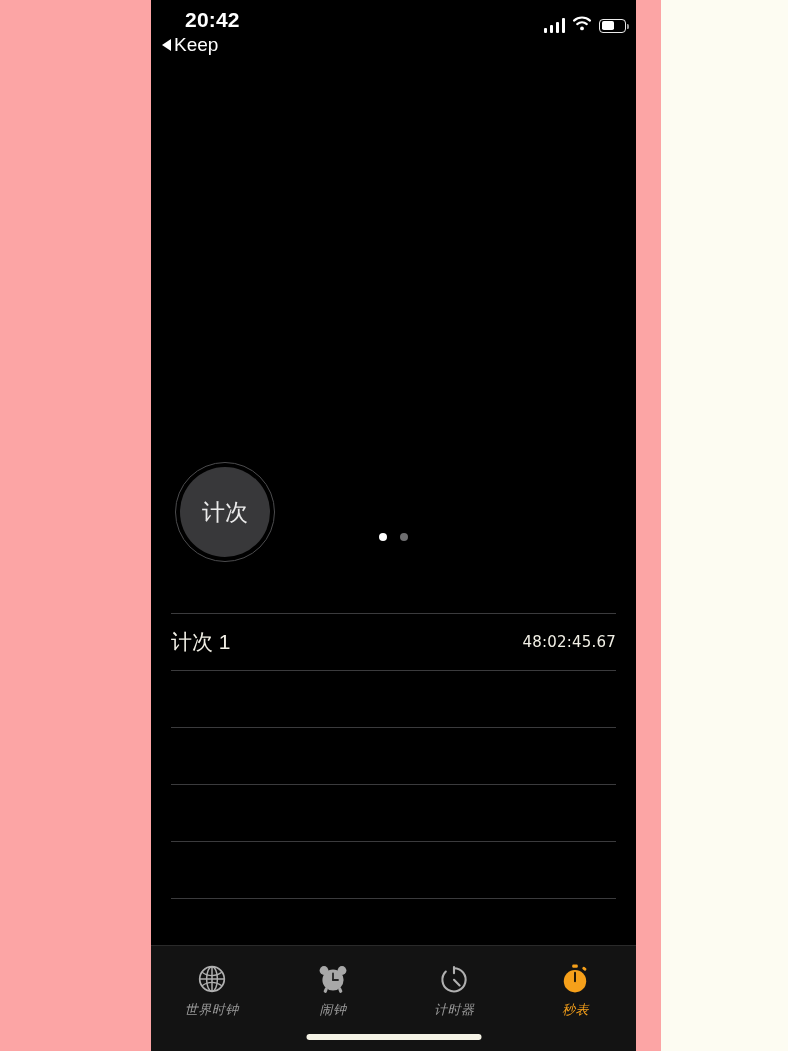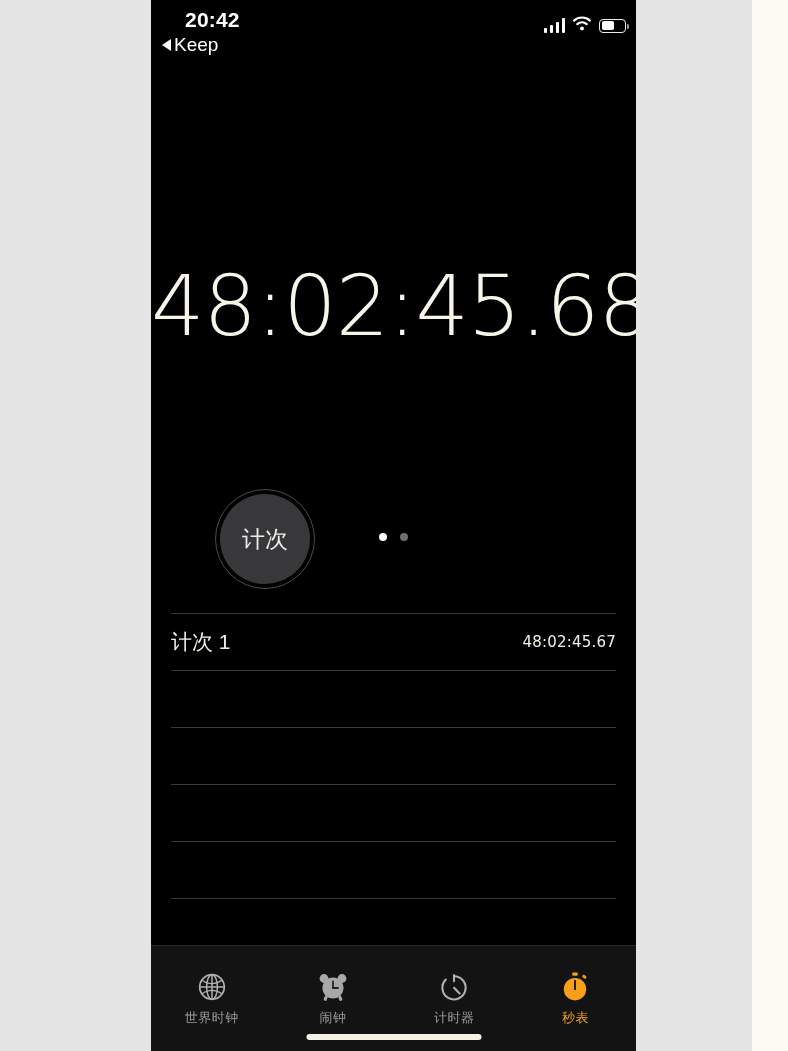--- a/index.html
+++ b/index.html
@@ -7,23 +7,23 @@
     padding: 0;
     background: #fdfcf2;
     width: 788px;
     height: 1051px;
     overflow: hidden;
     font-family: "Liberation Sans", "DejaVu Sans", sans-serif;
   }
 
   #page {
     position: relative;
-    width: 752px;
+    width: 661px;
     height: 1051px;
-    background: #e5e5e5;
+    background: #fca5a5;
   }
 
   
   #phone-screen {
     position: absolute;
     left: 151px;
     top: 0;
     width: 485px;
     height: 1051px;
     background: #000000;
@@ -129,24 +129,23 @@
     font-weight: 100;
     font-family: "DejaVu Sans", "Liberation Sans", sans-serif;
     letter-spacing: -1px;
     white-space: nowrap;
   }
 
   
   .controls {
     position: absolute;
     left: 0;
-    top: 487px;
+    top: 460px;
     width: 485px;
     height: 106px;
-    margin-left: 40px;
   }
   .ctrl-btn {
     position: absolute;
     width: 100px;
     height: 100px;
     border-radius: 50%;
     display: flex;
     align-items: center;
     justify-content: center;
     font-size: 23px;
@@ -232,22 +231,23 @@
     left: 0;
     bottom: 0;
     width: 485px;
     height: 105px;
     background: #131313;
     border-top: 0.5px solid #2a2a2a;
   }
   .tabs {
     display: flex;
     width: 100%;
-    padding-top: 24px;
+    padding-top: 16px;
     box-sizing: border-box;
+    font-style: italic;
   }
   .tab {
     flex: 1;
     display: flex;
     flex-direction: column;
     align-items: center;
     gap: 5px;
   }
   .tab .tab-icon {
     width: 34px;
@@ -303,21 +303,20 @@
             <path d="M5.2 8.1 A7.6 7.6 0 0 1 14.8 8.1" fill="none" stroke="#ffffff" stroke-width="2.1" stroke-linecap="round"></path>
             <circle cx="10" cy="12.4" r="1.9" fill="#ffffff"></circle>
           </svg>
         </span>
         <span class="battery">
           <span class="fill"></span>
         </span>
       </div>
     </div>
 
-    <div class="timer-display">48:02:45.68</div>
 
     <div class="controls">
       <div class="ctrl-btn" id="lap-button">
         <span class="inner"></span>
         <span class="lbl">计次</span>
       </div>
     </div>
 
     <div class="page-dots">
       <span class="dot-active"></span>

